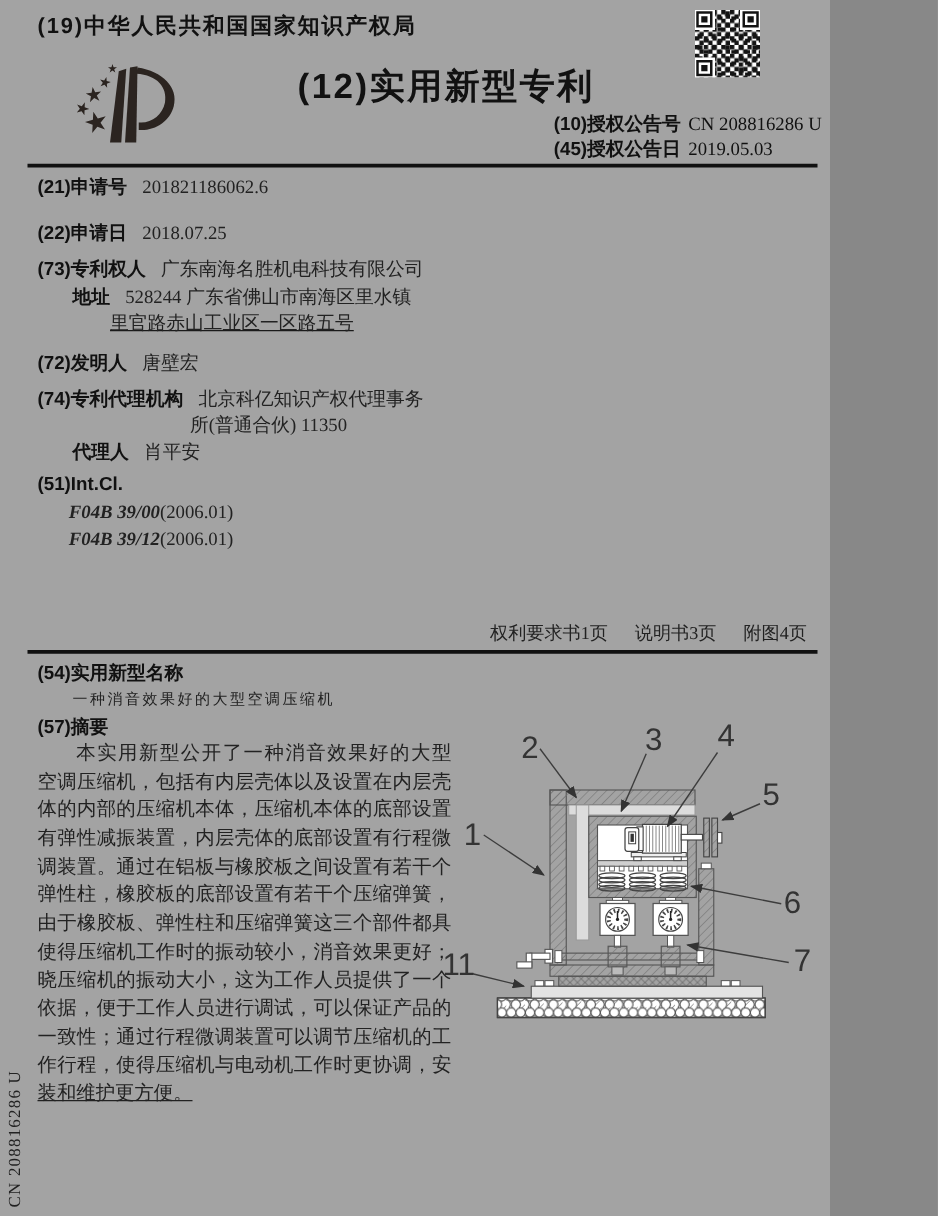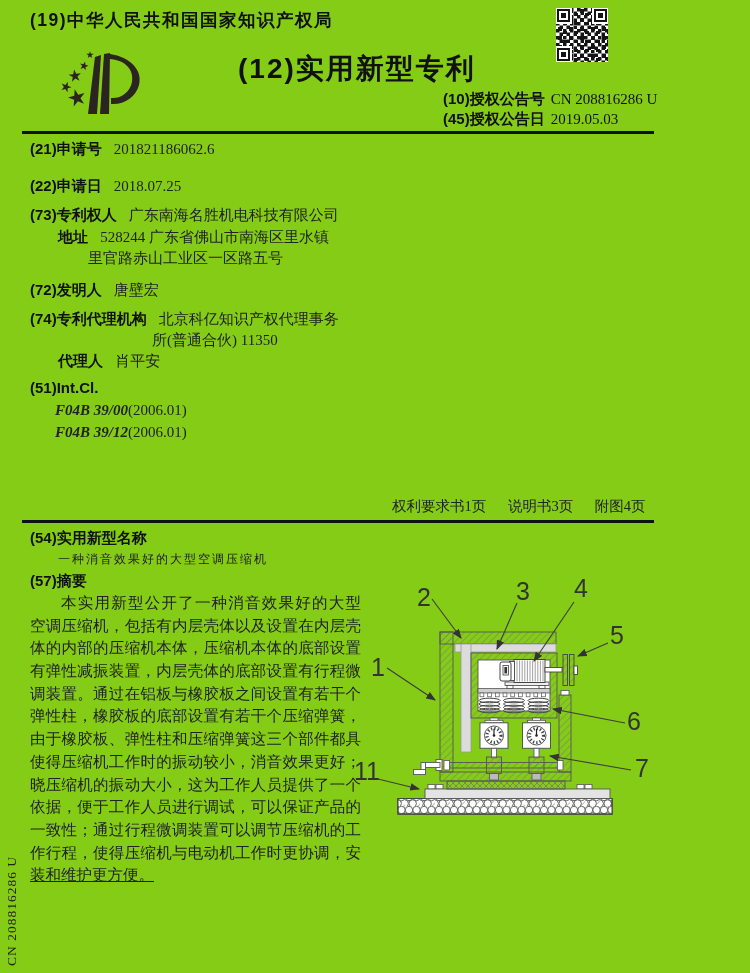--- a/index.html
+++ b/index.html
@@ -1,16 +1,16 @@
 <!DOCTYPE html>
 <html><head>
 <meta charset="utf-8">
 <style>
   html,body{margin:0;padding:0;background:#888;}
-  .page{position:relative;width:750px;height:973px;background:#84cc16;overflow:hidden;
+  .page{position:relative;width:664px;height:973px;background:#a3a3a3;overflow:hidden;
         font-family:"Liberation Sans",sans-serif;color:#1a1a1a;}
   .abs{position:absolute;white-space:nowrap;}
   .office-line{left:30px;top:8px;font-size:17.5px;font-weight:bold;letter-spacing:1.5px;color:#111;}
   .doc-type{left:238px;top:50px;font-size:28px;font-weight:bold;letter-spacing:2px;color:#111;}
   .pubrow{font-size:15px;color:#111;}
   .pubrow .lab{font-weight:bold;}
   .pubrow .val{font-family:"Liberation Serif",serif;font-weight:normal;margin-left:6px;}
   .rule{position:absolute;left:22px;width:632px;height:3px;background:#111;}
   .row{position:absolute;font-size:15px;white-space:nowrap;}
   .row .lab{font-weight:bold;color:#111;}
@@ -109,21 +109,21 @@
     <span class="val">2018.07.25</span>
   </div>
   <div class="row" style="left:30px;top:206px;">
     <span class="lab">(73)专利权人</span>
     <span class="val">广东南海名胜机电科技有限公司</span>
   </div>
   <div class="row" style="left:58px;top:228px;">
     <span class="lab">地址</span>
     <span class="val">528244 广东省佛山市南海区里水镇</span>
   </div>
-  <div class="row" style="left:88px;top:249px;">
+  <div class="row" style="left:88px;top:249px;text-decoration:underline;">
     <span class="val2">里官路赤山工业区一区路五号</span>
   </div>
   <div class="row" style="left:30px;top:281px;">
     <span class="lab">(72)发明人</span>
     <span class="val">唐壁宏</span>
   </div>
   <div class="row" style="left:30px;top:310px;">
     <span class="lab">(74)专利代理机构</span>
     <span class="val">北京科亿知识产权代理事务</span>
   </div>

